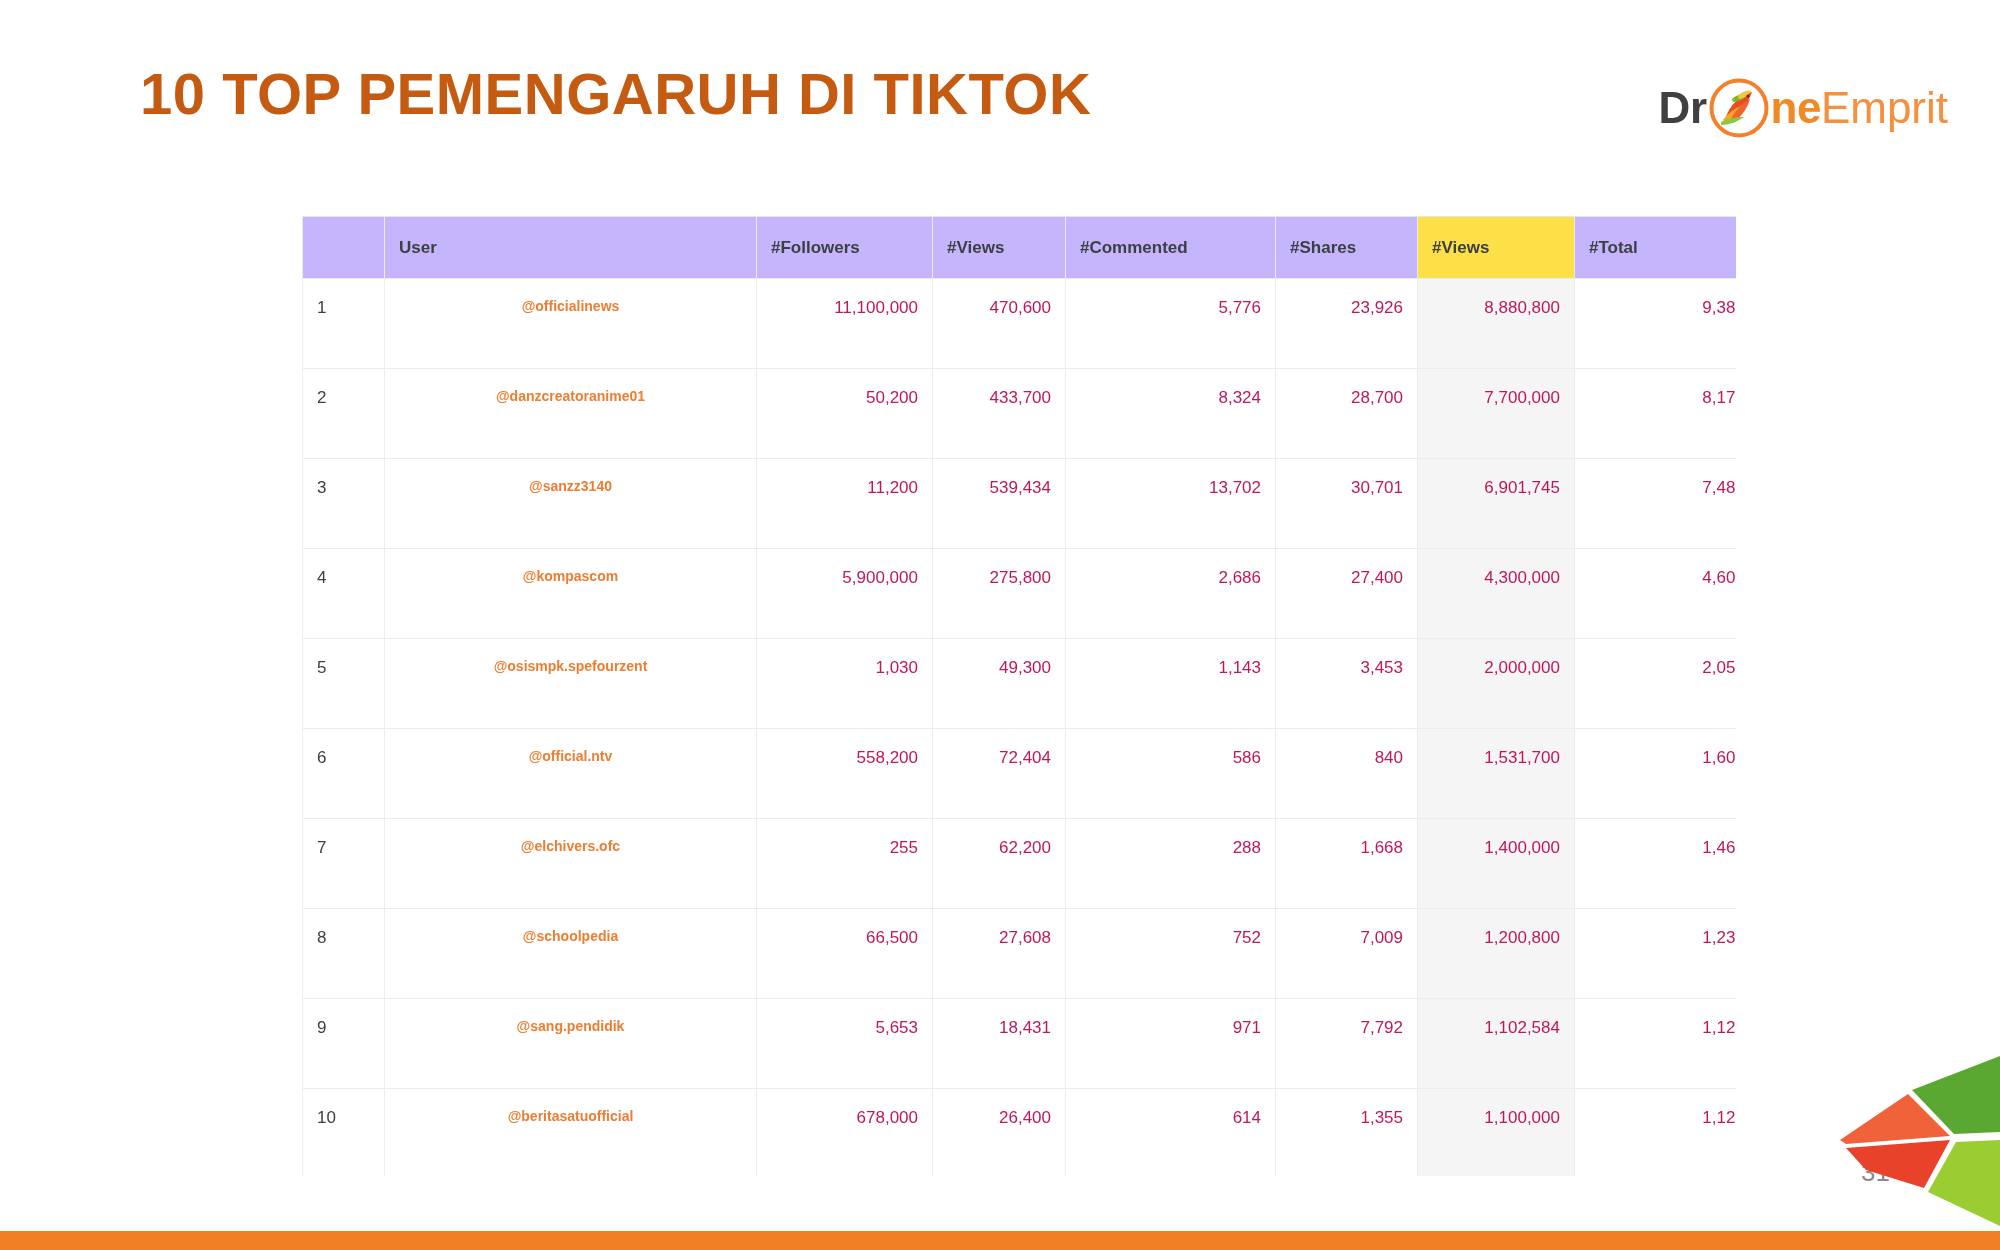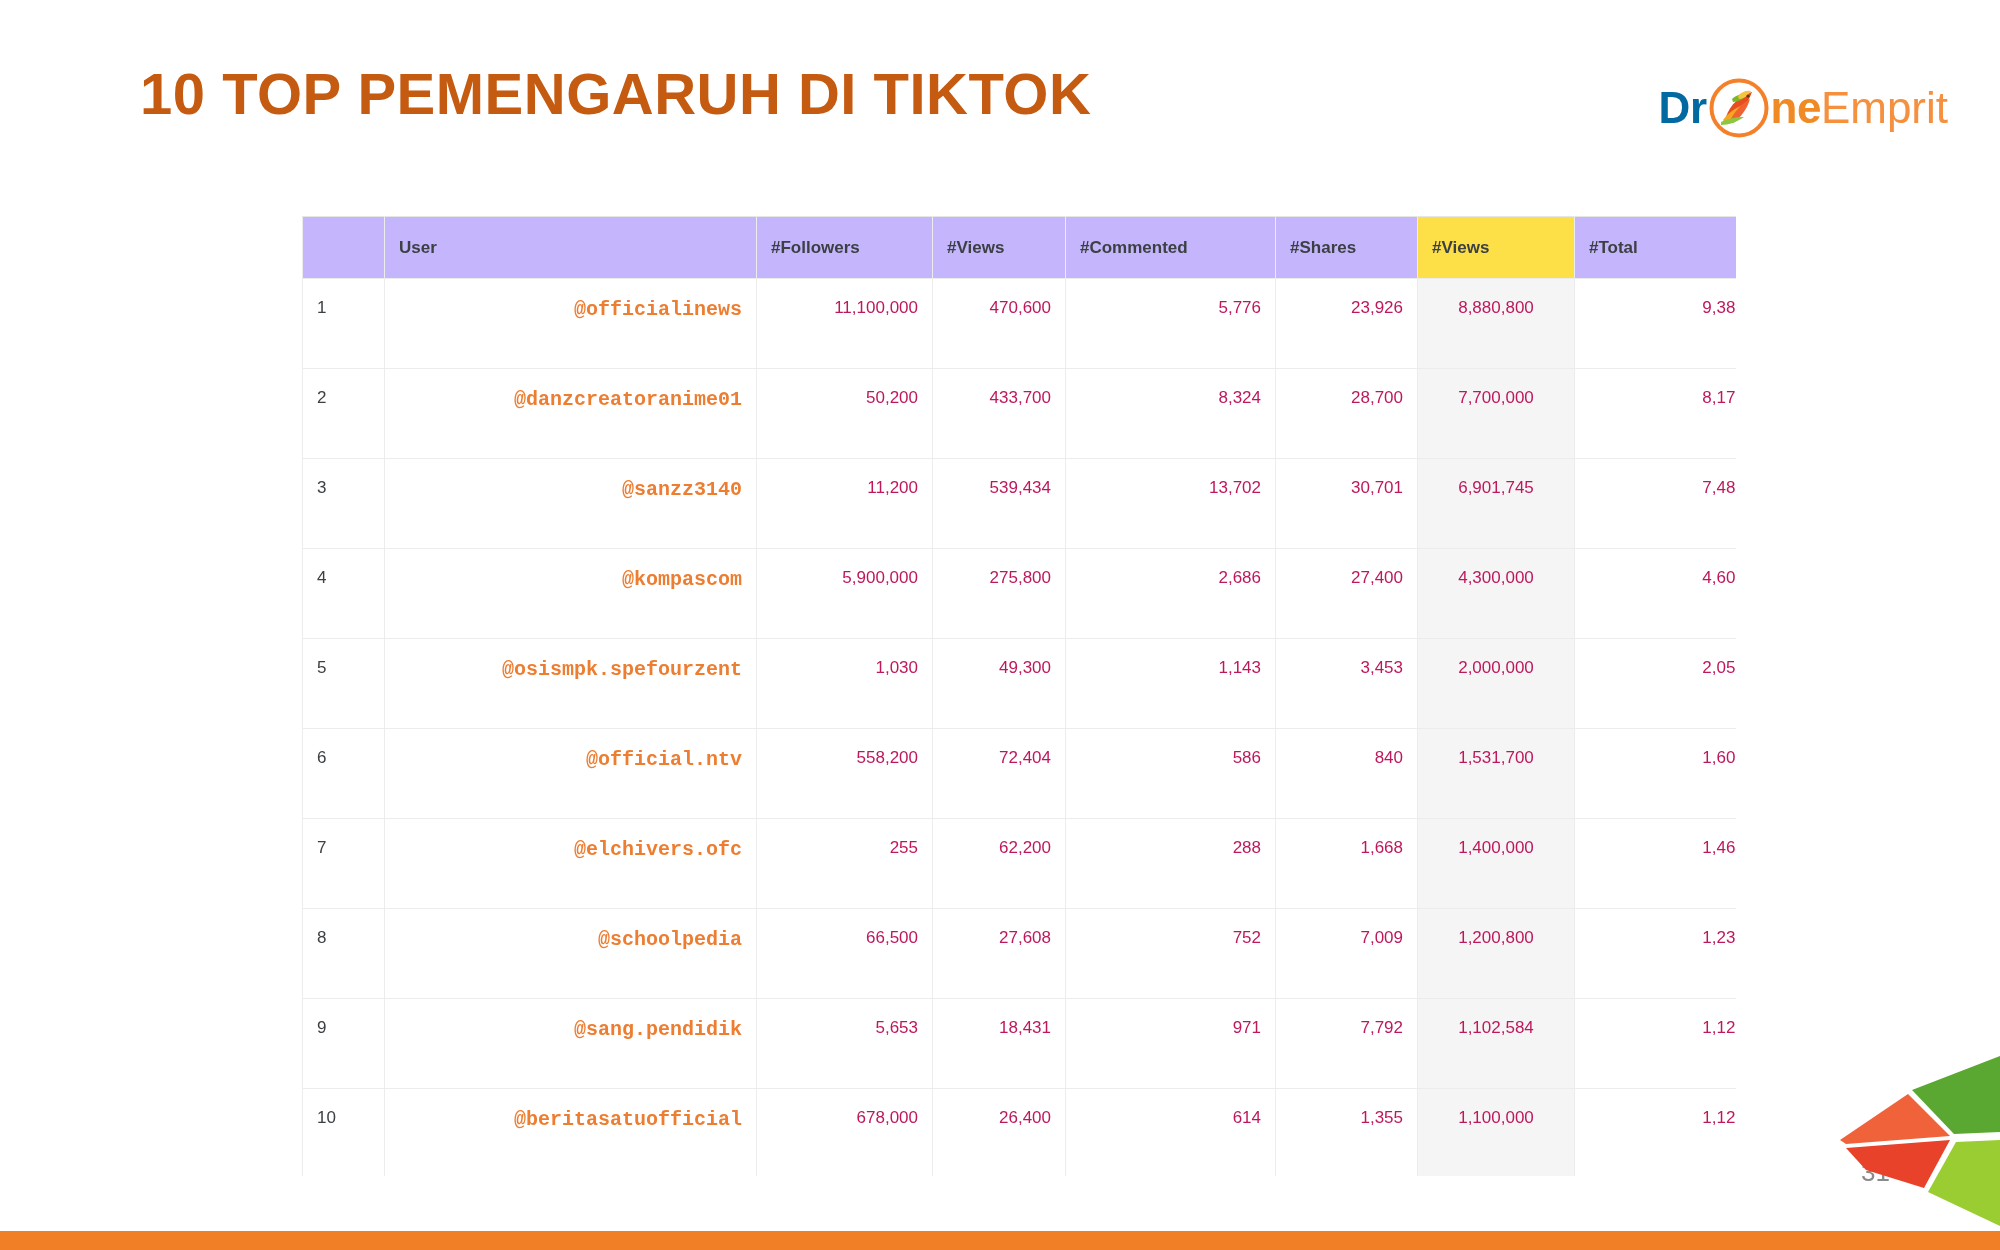--- a/index.html
+++ b/index.html
@@ -40,21 +40,21 @@
   .logo-text {
     font-size: 44px;
     line-height: 1;
     white-space: nowrap;
     position: relative;
     display: flex;
     align-items: center;
   }
   .logo-dr {
     font-weight: bold;
-    color: #0369a1;
+    color: #404040;
     letter-spacing: -0.5px;
   }
   .logo-mark {
     position: relative;
     width: 62px;
     height: 62px;
     display: inline-block;
     vertical-align: middle;
     margin: 0 1px;
   }
@@ -114,36 +114,34 @@
     height: 90px;
     vertical-align: top;
     background: #ffffff;
   }
   .rank-table td.rank-cell {
     text-align: left;
     color: #3c4043;
     font-size: 17px;
   }
   .rank-table td.user-cell {
-    text-align: right;
+    text-align: center;
     color: #ED7D31;
     font-weight: bold;
-    font-size: 20px;
-    white-space: nowrap;
-    font-family: Liberation Mono, monospace;
+    font-size: 14px;
+    white-space: nowrap;
   }
   .rank-table td.num-cell {
     text-align: right;
     color: #be185d;
     font-size: 17px;
     white-space: nowrap;
   }
   .rank-table td.views-cell {
     background: #f5f5f5;
-    text-align: center;
   }
   .rank-table th.views-head {
     background: #fde047;
   }
 
   
   .page-number {
     position: absolute;
     right: 110px;
     bottom: 62px;

